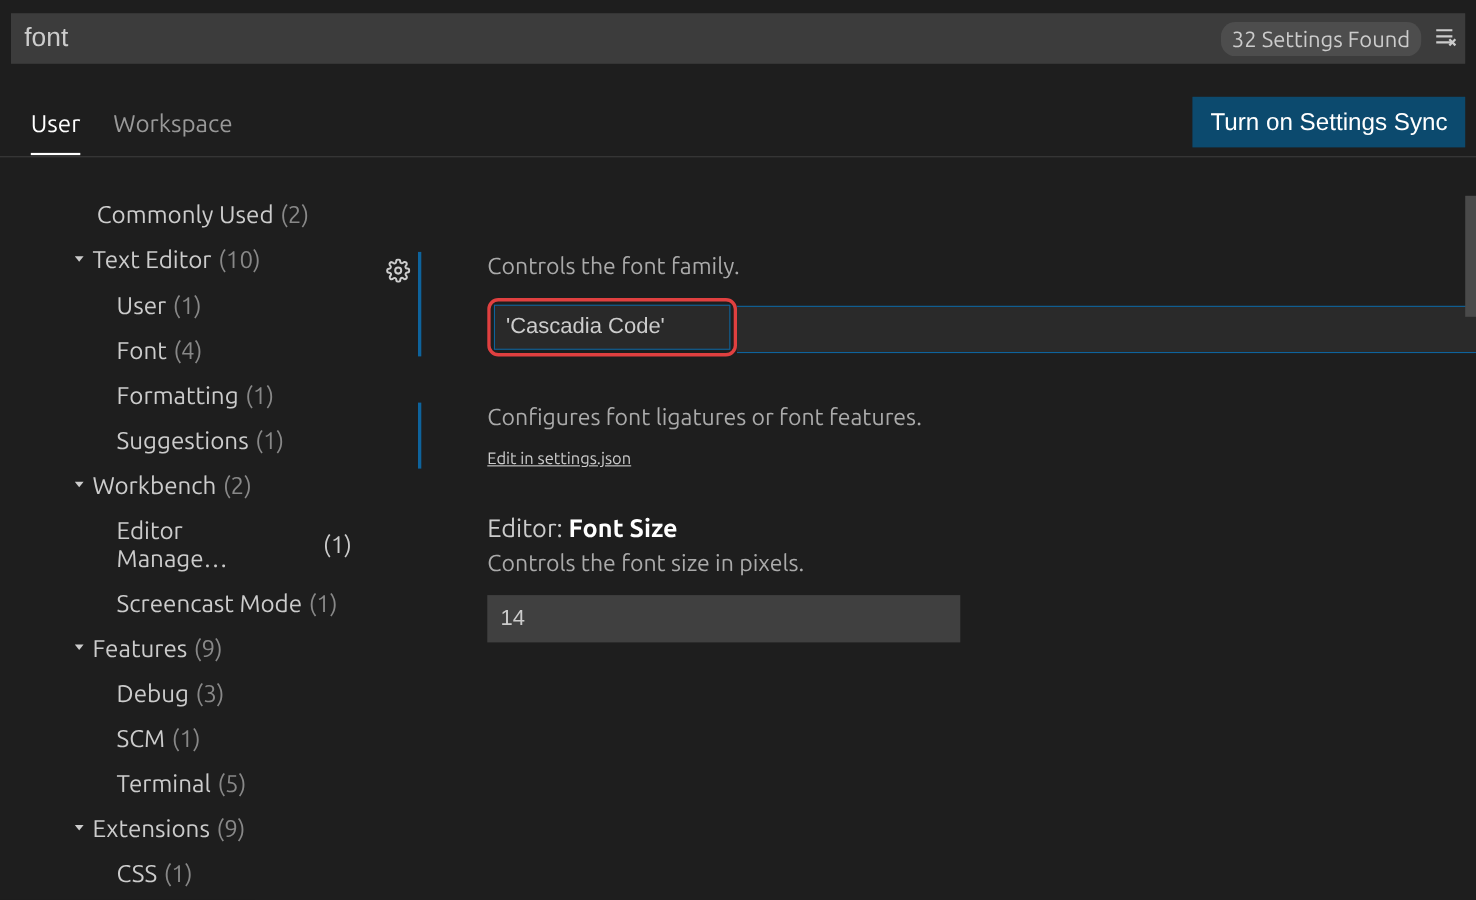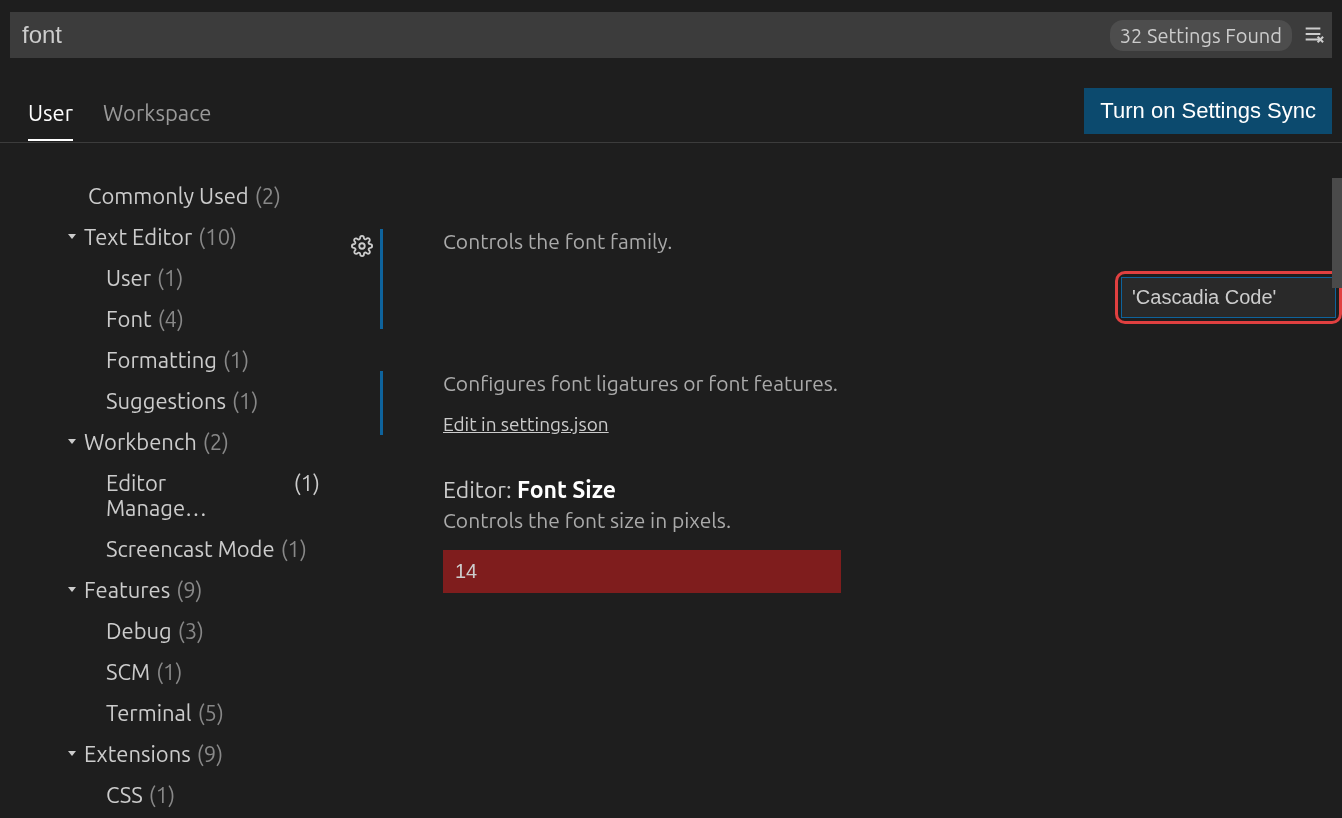--- a/index.html
+++ b/index.html
@@ -99,21 +99,21 @@
   }
   .tree-item .chevron {
     margin-right: 4px;
     display: inline-block;
     width: 16px;
     color: #cccccc;
   }
   .indent-1 { padding-left: 58px; }
   .indent-2 { padding-left: 76px; }
   .indent-em { padding-left: 76px; }
-  .em-row { display: flex; justify-content: space-between; padding-right: 30px; align-items:flex-start; font-size:22px; padding-top:8px; padding-bottom:8px; color:#cccccc; cursor:pointer;gap:32px; }
+  .em-row { display: flex; justify-content: space-between; padding-right: 30px; align-items:center; font-size:22px; padding-top:8px; padding-bottom:8px; color:#cccccc; cursor:pointer;gap:32px; }
   .main {
     flex: 1;
     padding-left: 0;
     position: relative;
   }
   .setting-block {
     position: relative;
     padding-left: 48px;
     margin-bottom: 42px;
   }
@@ -151,46 +151,45 @@
   .text-input {
     background: #292929;
     color: #cccccc;
     border: 1px solid #0e639c;
     font-size: 20px;
     padding: 8px 10px;
     outline: none;
   }
   .text-input.focused { width: 215px; }
   .plain-input {
-    background: #7f1d1d;
+    background: #404040;
     color: #cccccc;
     border: none;
     font-size: 20px;
     padding: 10px 12px;
-    width: 398px;
+    width: 430px;
     outline: none;
   }
   .input-row-extend {
     display: flex;
-    align-items: flex-end;
-    flex-direction: column;
+    align-items: flex-start;
   }
   .input-extend-bg {
     background: #2a2a2a;
     border-top: 1px solid #0e639c;
     border-bottom: 1px solid #0e639c;
     flex:1;
     height: 43px;
     align-self: center;
     margin-top: 3px;
   }
   .edit-link {
     color: #cccccc;
     text-decoration: underline;
-    font-size: 19px;
+    font-size: 15px;
     cursor: pointer;
   }
   .scrollbar {
     position: absolute;
     right: 0;
     top: 178px;
     width: 10px;
     height: 110px;
     background: #4a4a4a;
   }

